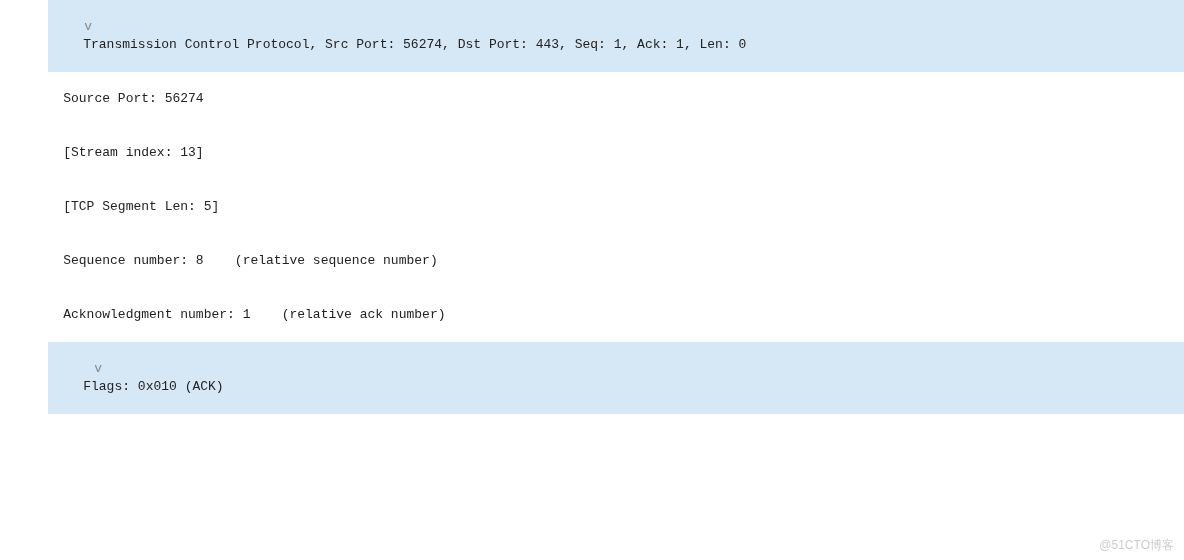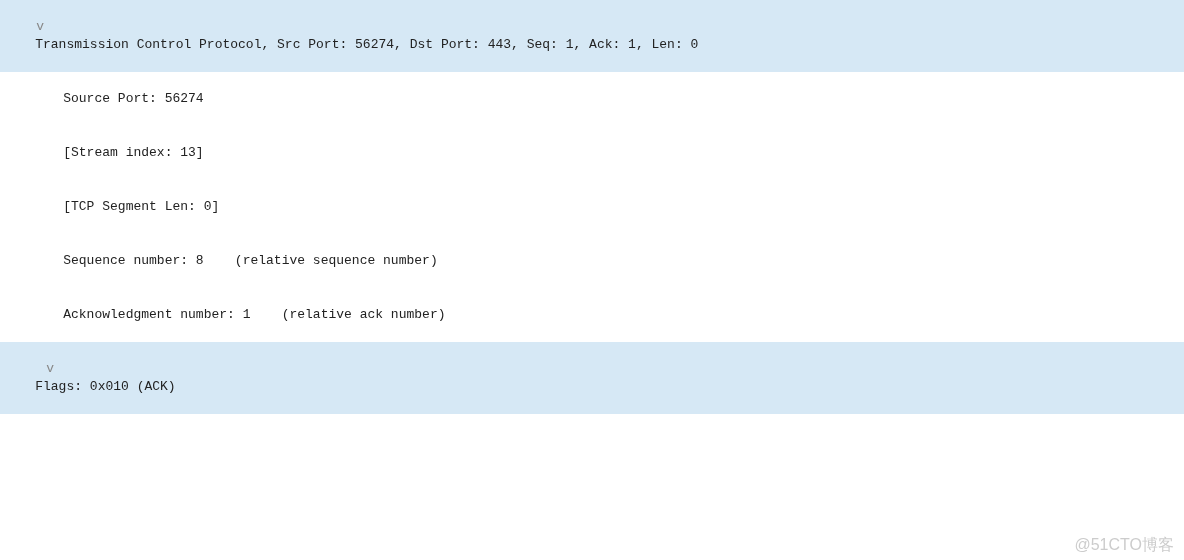--- a/index.html
+++ b/index.html
@@ -16,40 +16,41 @@
     overflow: hidden;
     position: relative;
   }
   .tree { padding: 0; }
   .row {
     white-space: pre;
     padding-left: 4px;
   }
   .row.selected {
     background: #d6e8f5;
+    margin-left: 48px;
   }
   .caret {
     display: inline-block;
     width: 10px;
     text-align: center;
     color: #888;
     cursor: pointer;
     user-select: none;
   }
   .nocaret {
     display: inline-block;
     width: 10px;
   }
   .watermark {
     position: absolute;
     right: 10px;
     bottom: 6px;
     color: #cccccc;
     font-family: sans-serif;
-    font-size: 16px;
+    font-size: 12px;
   }
   .ind0 { padding-left: 4px; }
   .ind1 { padding-left: 4px; }
   .ind2 { padding-left: 22px; }
   .content { display: inline; }
 </style>
 </head>
 <body>
 
 <div class="tree">
@@ -60,21 +61,21 @@
     <span class="content">Transmission Control Protocol, Src Port: 56274, Dst Port: 443, Seq: 1, Ack: 1, Len: 0</span>
   </div>
 
   <div class="row ind2">
     <span class="nocaret"></span><span class="content">Source Port: 56274</span>
   </div>
   <div class="row ind2">
     <span class="nocaret"></span><span class="content">[Stream index: 13]</span>
   </div>
   <div class="row ind2">
-    <span class="nocaret"></span><span class="content">[TCP Segment Len: 0]</span>
+    <span class="nocaret"></span><span class="content">[TCP Segment Len: 5]</span>
   </div>
   <div class="row ind2">
     <span class="nocaret"></span><span class="content">Sequence number: 8    (relative sequence number)</span>
   </div>
   <div class="row ind2">
     <span class="nocaret"></span><span class="content">Acknowledgment number: 1    (relative ack number)</span>
   </div>
 
   <div class="row ind1 selected">
     <span class="nocaret"></span><span class="caret">v</span>

